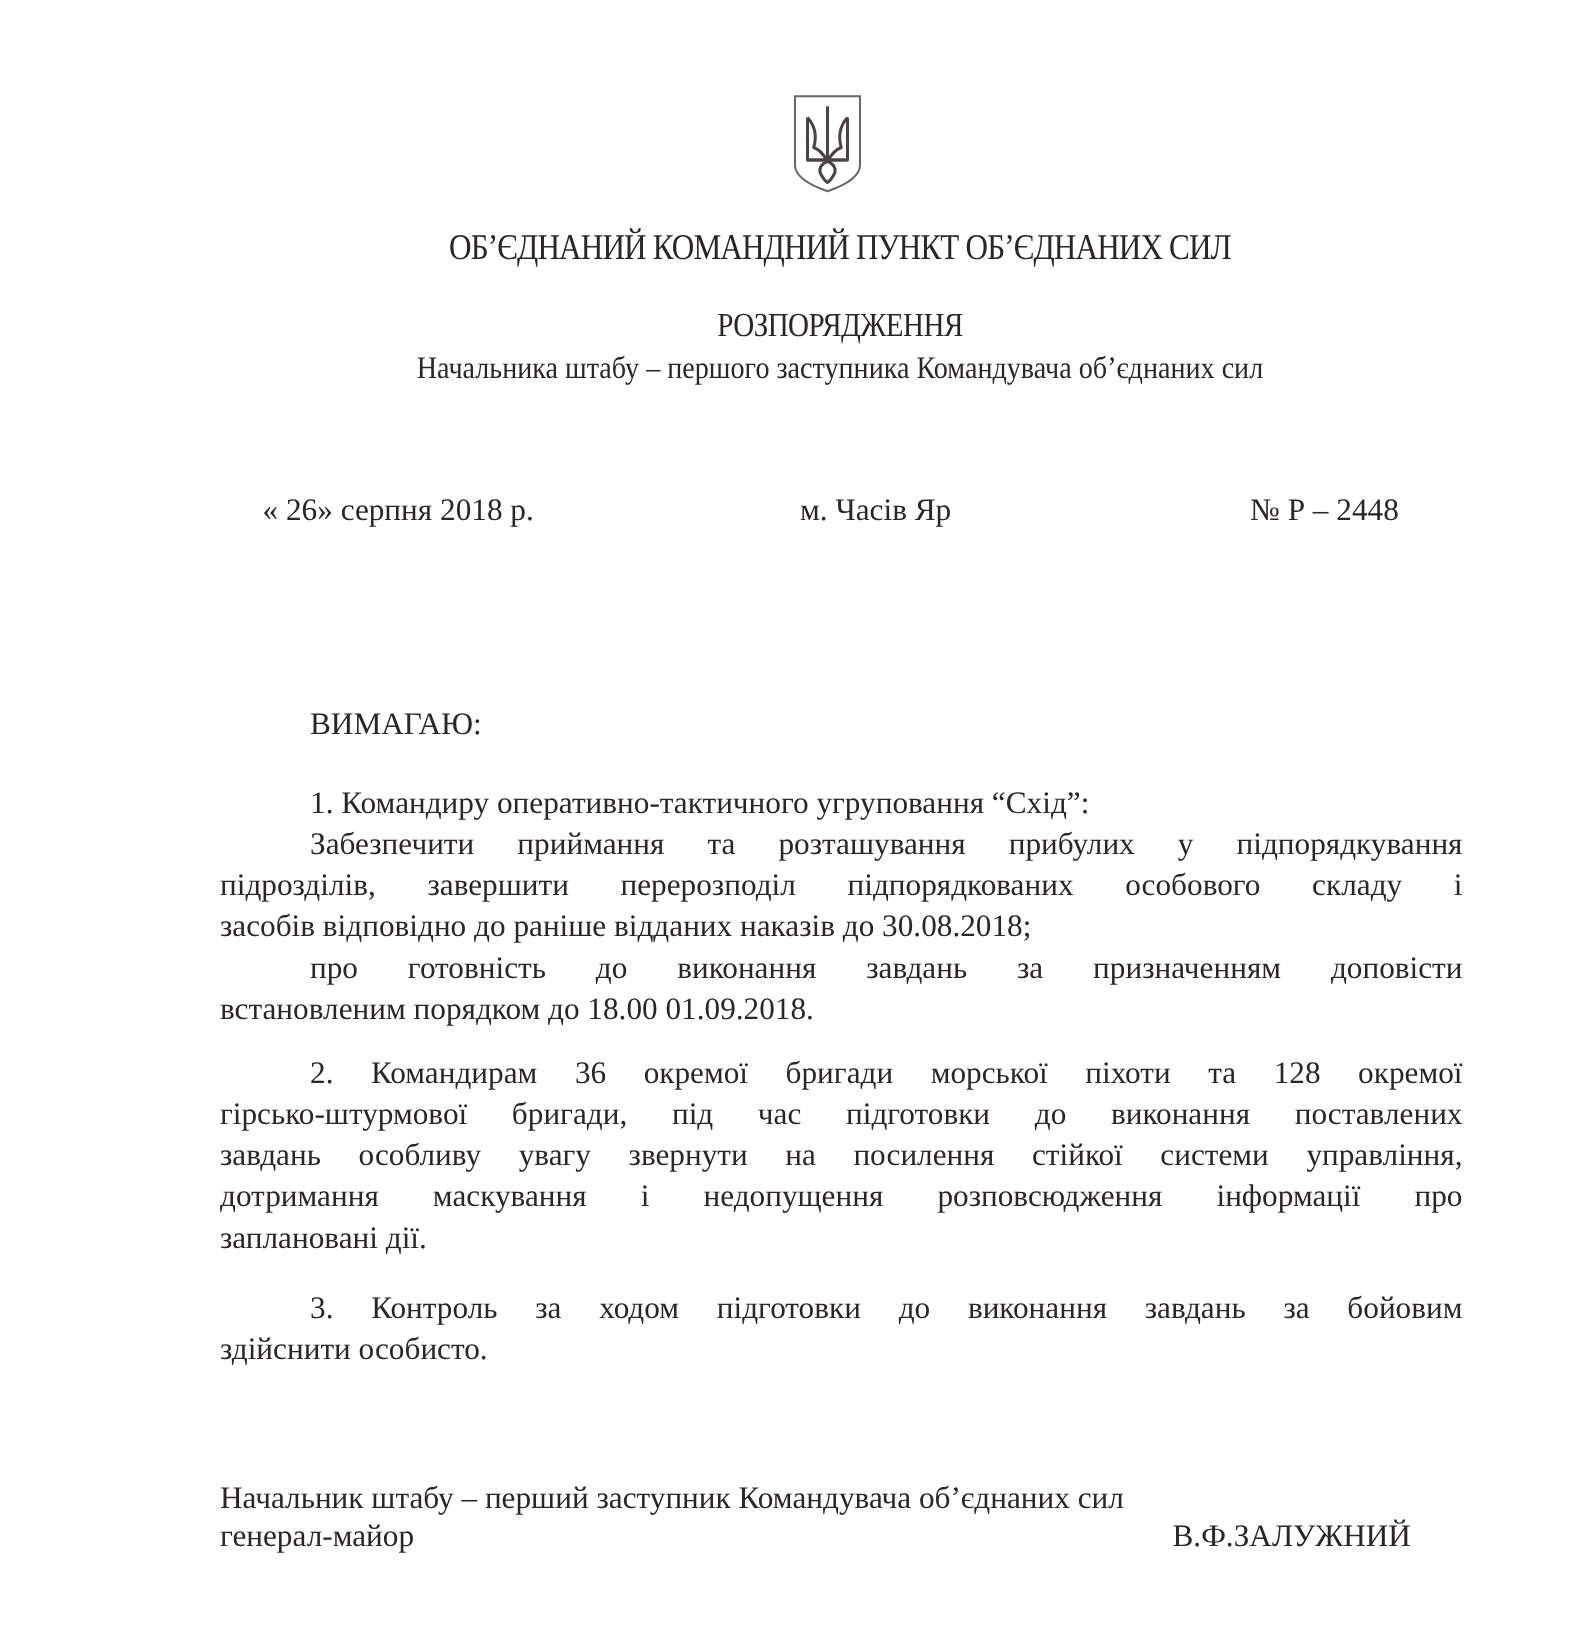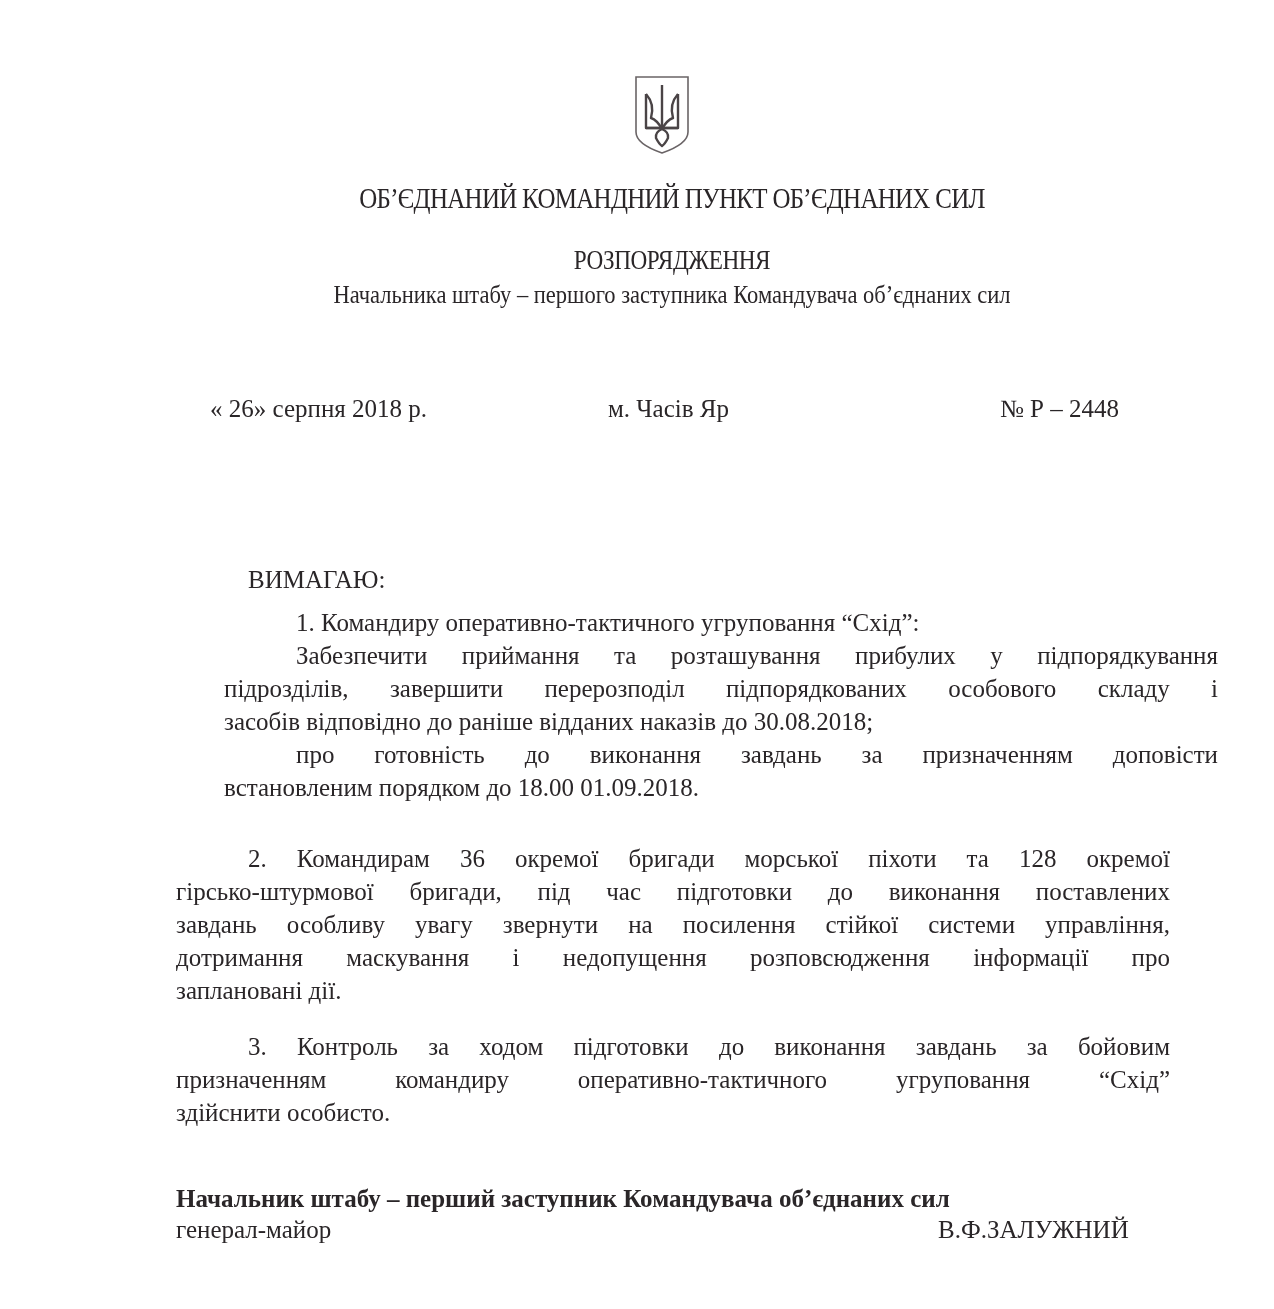--- a/index.html
+++ b/index.html
@@ -9,37 +9,37 @@
     color: #2a2628;
   }
   .page { position: absolute; left: 0; top: 0; width: 1274px; height: 1120px; }
   .emblem { position: absolute; left: 633px; top: 74px; width: 58px; height: 82px; }
   .center { position: absolute; left: 0; width: 1274px; text-align: center; }
   .org-title { top: 182px; font-size: 29px; letter-spacing: -0.8px; transform: scaleX(0.86); transform-origin: 672px 0; left: 0; width: 1344px; }
   .doc-type { top: 245px; font-size: 27px; letter-spacing: -0.5px; transform: scaleX(0.86); transform-origin: 672px 0; left: 0; width: 1344px; }
   .doc-subtitle { top: 281px; font-size: 25px; transform: scaleX(0.9); transform-origin: 672px 0; left: 0; width: 1344px; }
   .meta-row { position: absolute; top: 370px; font-size: 25px; margin-top: 25px; }
   .meta-date { left: 210px; }
-  .meta-place { left: 608px; text-align: right; }
+  .meta-place { left: 640px; text-align: right; }
   .meta-number { left: 1000px; text-align: right; }
   .para {
     position: absolute; left: 176px; width: 994px;
     font-size: 25px; line-height: 33px;
     text-align: justify; text-align-last: left;
   }
   .indent { text-indent: 72px; }
   .line { display: block; }
   .justify-line { display: block; text-align: justify; text-align-last: justify; }
   .p-intro { top: 467px; }
   .p-demand { top: 563px; }
-  .p-1 { top: 606px; margin-left: 48px; }
+  .p-1 { top: 626px; }
   .p-2 { top: 842px; }
   .p-3 { top: 1030px; }
   .sign { position: absolute; font-size: 25px; }
-  .sign-title { left: 176px; top: 1185px; font-weight: bold; }
+  .sign-title { left: 176px; top: 1185px; }
   .sign-rank { left: 176px; top: 1216px; }
   .sign-name { left: 938px; top: 1216px; }
 </style>
 </head>
 <body>
 
 <div class="page">
 
   <svg class="emblem" viewBox="0 0 58 82">
     <path d="M3 3 H55 V58 Q55 70 29 79 Q3 70 3 58 Z" fill="none" stroke="#6a6466" stroke-width="1.6"></path>
@@ -76,21 +76,20 @@
   <div class="para p-2">
     <span class="justify-line indent">2. Командирам 36 окремої бригади морської піхоти та 128 окремої</span>
     <span class="justify-line">гірсько-штурмової бригади, під час підготовки до виконання поставлених</span>
     <span class="justify-line">завдань особливу увагу звернути на посилення стійкої системи управління,</span>
     <span class="justify-line">дотримання маскування і недопущення розповсюдження інформації про</span>
     <span class="line">заплановані дії.</span>
   </div>
 
   <div class="para p-3">
     <span class="justify-line indent">3. Контроль за ходом підготовки до виконання завдань за бойовим</span>
-    <span class="justify-line">призначенням командиру оперативно-тактичного угруповання “Схід”</span>
     <span class="line">здійснити особисто.</span>
   </div>
 
   <div class="sign sign-title">Начальник штабу – перший заступник Командувача об’єднаних сил</div>
   <div class="sign sign-rank">генерал-майор</div>
   <div class="sign sign-name">В.Ф.ЗАЛУЖНИЙ</div>
 
 </div>
 
 </body></html>

